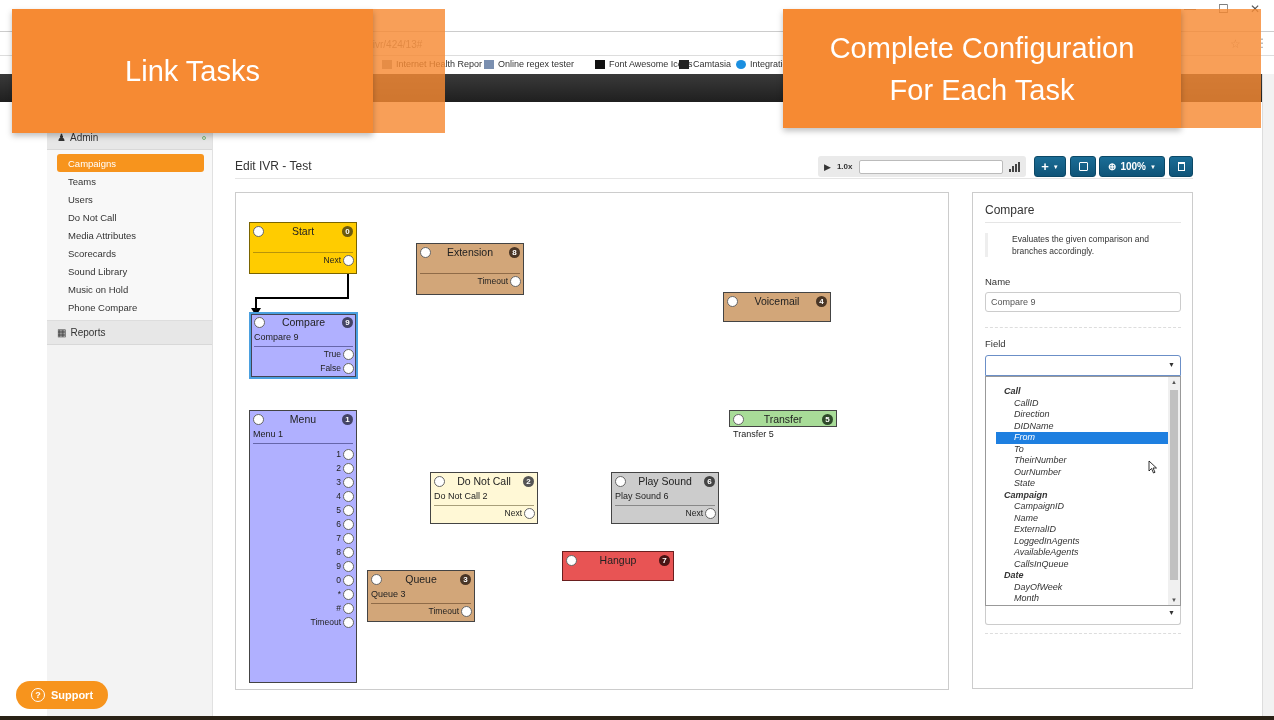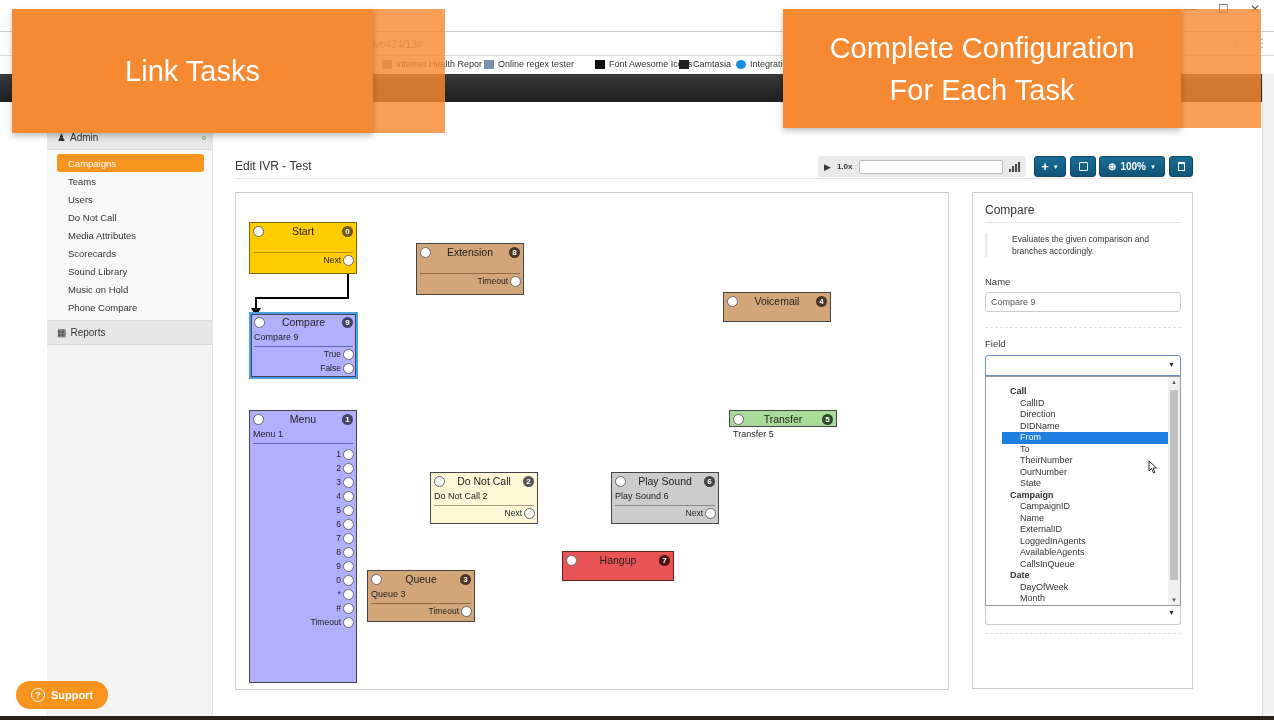--- a/index.html
+++ b/index.html
@@ -58,21 +58,21 @@
   .panel { position: absolute; left: 972px; top: 192px; width: 221px; height: 497px; border: 1px solid #ccc; background: #fff; }
   .panel-title { position: absolute; left: 12px; top: 10px; font-size: 12px; color: #333; }
   .panel-rule { position: absolute; left: 12px; top: 29px; width: 196px; height: 1px; background: #e5e5e5; }
   .desc { position: absolute; left: 12px; top: 40px; width: 196px; border-left: 3px solid #eee; padding-left: 24px; font-size: 8.5px; color: #333; line-height: 12px; }
   .lbl { position: absolute; left: 12px; font-size: 9.5px; color: #333; }
   .name-input { position: absolute; left: 12px; top: 99px; width: 196px; height: 20px; border: 1px solid #ccc; border-radius: 3px; font-size: 9px; color: #555; padding-left: 5px; line-height: 18px; }
   .dashed { position: absolute; left: 12px; width: 196px; border-top: 1px dashed #ddd; }
   .select-open { position: absolute; left: 12px; top: 162px; width: 196px; height: 21px; border: 1px solid #6b8fc7; border-radius: 3px 3px 0 0; }
   .caret { position: absolute; right: 5px; top: 5px; font-size: 7px; color: #333; }
   .dropdown { position: absolute; left: 12px; top: 183px; width: 196px; height: 230px; border: 1px solid #999; background: #fff; overflow: hidden; }
-  .dd-list { position: absolute; left: 16px; top: 9px; width: 183px; }
+  .dd-list { position: absolute; left: 10px; top: 9px; width: 183px; font-style: italic; }
   .dd-grp { font-size: 9px; font-weight: bold; color: #333; height: 11.5px; line-height: 11.5px; padding-left: 8px; }
   .dd-opt { font-size: 9px; color: #333; height: 11.5px; line-height: 11.5px; padding-left: 18px; }
   .dd-opt.selected { background: #1e7fe0; color: #fff; }
   .dd-scroll { position: absolute; right: 0; top: 0; width: 12px; height: 228px; background: #f0f0f0; }
   .dd-thumb { position: absolute; left: 2px; top: 13px; width: 8px; height: 190px; background: #c1c1c1; }
   .dd-arrow { position: absolute; left: 3px; font-size: 6px; color: #555; }
   .select-2 { position: absolute; left: 12px; top: 413px; width: 196px; height: 19px; border: 1px solid #ccc; border-top: none; border-radius: 0 0 3px 3px; }
 
   .cursor-icon { position: absolute; left: 1148px; top: 460px; width: 10px; height: 14px; }
 

